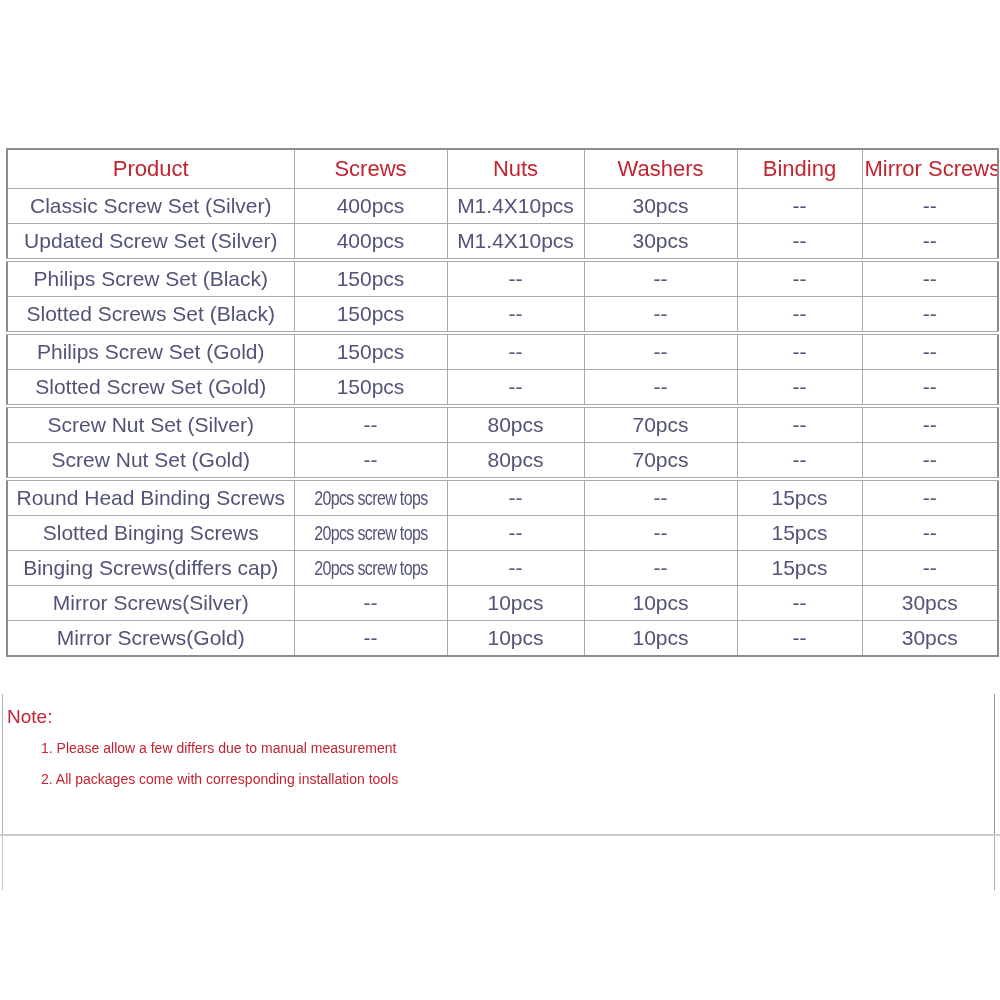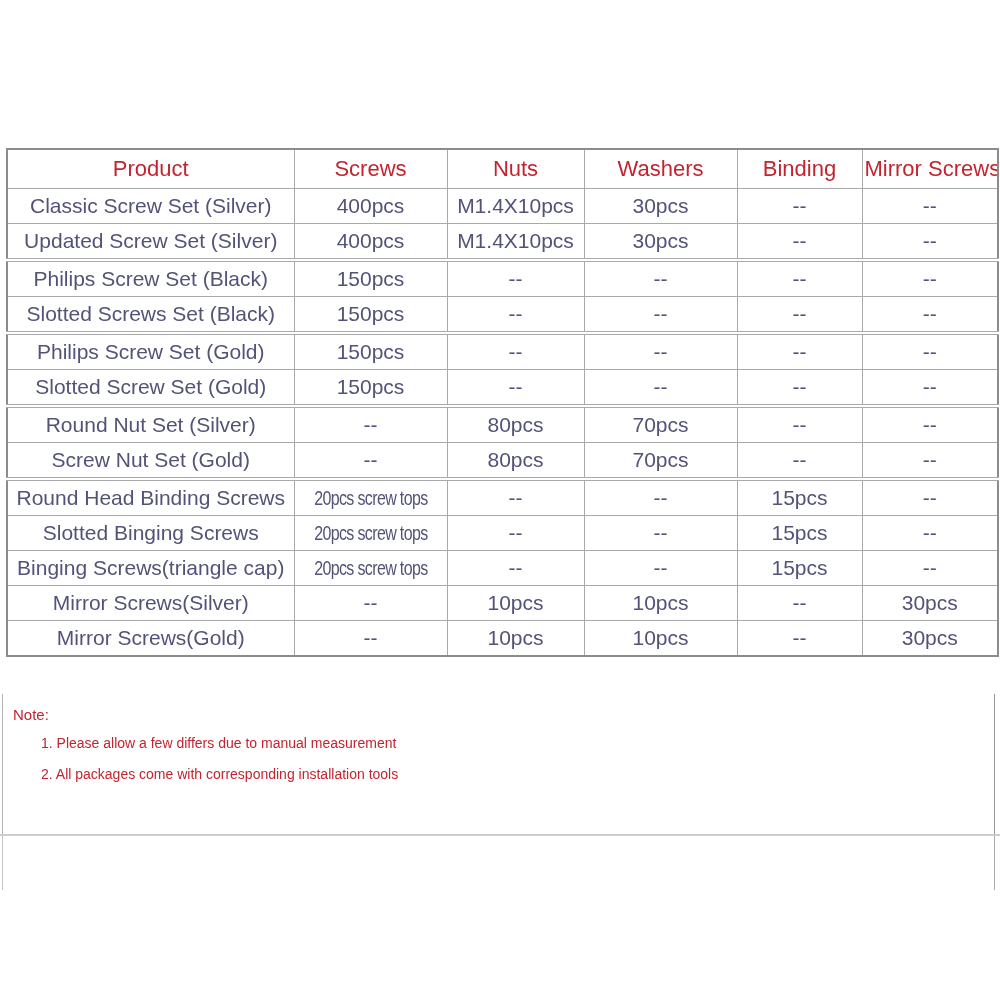--- a/index.html
+++ b/index.html
@@ -64,22 +64,22 @@
     left: 2px;
     top: 694px;
     width: 993px;
     height: 140px;
     border-left: 1px solid #b2b2b2;
     border-right: 1px solid #969696;
     box-sizing: border-box;
     color: #c32430;
   }
   .note-title {
-    margin: 12px 0 6px 10px;
-    font-size: 15px;
+    margin: 12px 0 6px 4px;
+    font-size: 19px;
   }
   .note-item {
     margin: 2px 0 2px 38px;
     font-size: 14px;
     line-height: 29px;
   }
   
   .bottom-rule {
     position: absolute;
     left: 0;
@@ -166,21 +166,21 @@
         </tr>
         <tr class="group-end">
           <td><span>Slotted Screw Set (Gold)</span></td>
           <td><span>150pcs</span></td>
           <td><span>--</span></td>
           <td><span>--</span></td>
           <td><span>--</span></td>
           <td><span>--</span></td>
         </tr>
         <tr>
-          <td><span>Round Nut Set (Silver)</span></td>
+          <td><span>Screw Nut Set (Silver)</span></td>
           <td><span>--</span></td>
           <td><span>80pcs</span></td>
           <td><span>70pcs</span></td>
           <td><span>--</span></td>
           <td><span>--</span></td>
         </tr>
         <tr class="group-end">
           <td><span>Screw Nut Set (Gold)</span></td>
           <td><span>--</span></td>
           <td><span>80pcs</span></td>
@@ -198,21 +198,21 @@
         </tr>
         <tr>
           <td><span>Slotted Binging Screws</span></td>
           <td><span class="tight">20pcs screw tops</span></td>
           <td><span>--</span></td>
           <td><span>--</span></td>
           <td><span>15pcs</span></td>
           <td><span>--</span></td>
         </tr>
         <tr>
-          <td><span>Binging Screws(triangle cap)</span></td>
+          <td><span>Binging Screws(differs cap)</span></td>
           <td><span class="tight">20pcs screw tops</span></td>
           <td><span>--</span></td>
           <td><span>--</span></td>
           <td><span>15pcs</span></td>
           <td><span>--</span></td>
         </tr>
         <tr>
           <td><span>Mirror Screws(Silver)</span></td>
           <td><span>--</span></td>
           <td><span>10pcs</span></td>

